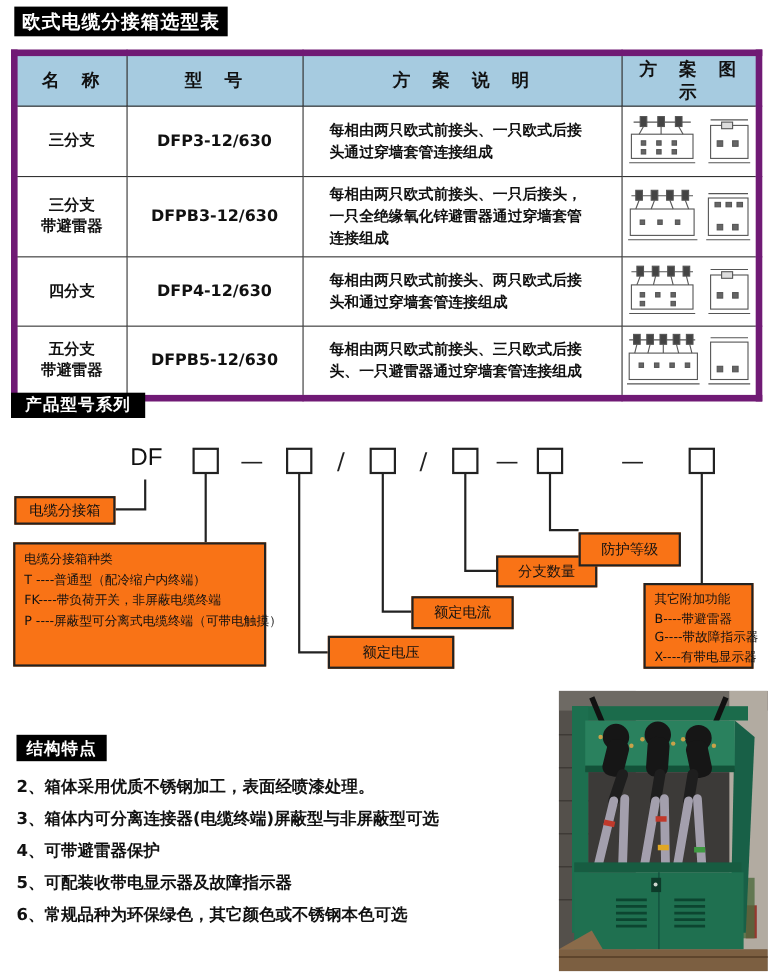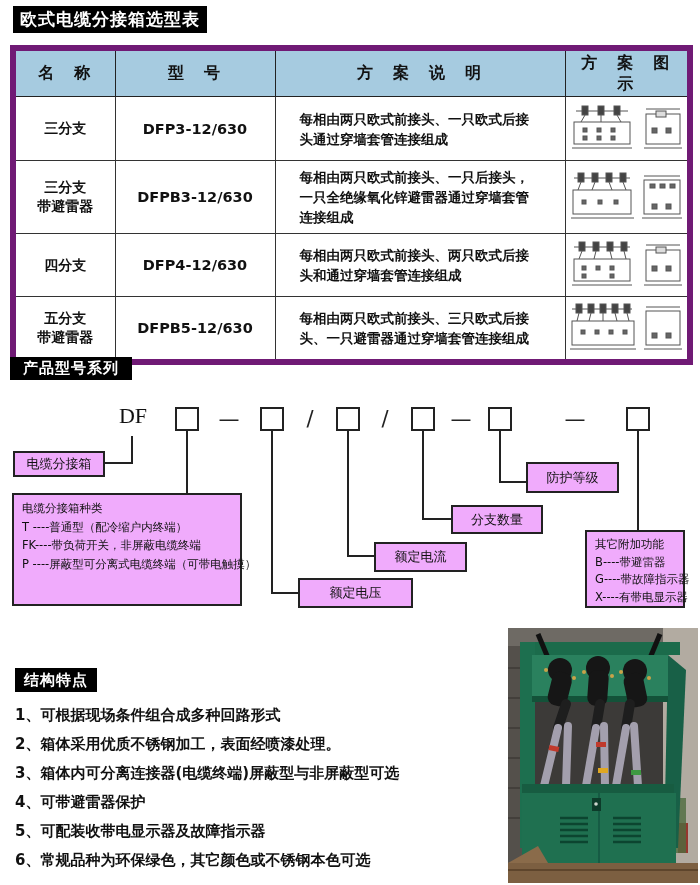--- a/index.html
+++ b/index.html
@@ -34,29 +34,29 @@
   td.c-model{width:160px;text-align:center;font-weight:bold;font-size:14.5px;}
   td.c-desc{width:290px;font-weight:bold;font-size:13.5px;line-height:20px;padding:6px 24px;white-space:pre-line;}
   td.c-diag{width:125px;text-align:center;padding:2px;}
   td.c-diag svg{display:inline-block;}
 
   
   #modelDiagram{position:absolute;left:0;top:390px;width:700px;height:248px;}
   #mdSvg{position:absolute;left:0;top:0;}
   .md-prefix{
     position:absolute;left:116px;top:13px;width:34px;height:26px;
-    font-family:Liberation Serif, serif;font-size:22px;
+    font-family:Liberation Sans, sans-serif;font-size:22px;
     text-align:center;line-height:26px;color:#111;
   }
   .md-sep{
     position:absolute;top:15px;width:30px;text-align:center;
     font-size:21px;color:#222;line-height:28px;
   }
   .md-box{
-    position:absolute;background:#f0abfc;border:2px solid #222;
+    position:absolute;background:#f97316;border:2px solid #222;
     box-sizing:border-box;color:#111;
   }
   .md-box.center{display:flex;align-items:center;justify-content:center;font-size:13px;}
   .md-box.multi{padding:4px 8px;font-size:11.5px;line-height:18.5px;white-space:nowrap;}
   .md-box.multi div{white-space:nowrap;}
 
   
   #features{position:absolute;left:15px;top:704px;width:490px;}
   .feature-item{font-size:15px;font-weight:bold;height:29px;line-height:22px;white-space:nowrap;}
 
@@ -260,34 +260,33 @@
   <div class="md-box multi" style="left:12px;top:103px;width:230px;height:113px">
     <div>电缆分接箱种类</div>
     <div>T ----普通型（配冷缩户内终端）</div>
     <div>FK----带负荷开关，非屏蔽电缆终端</div>
     <div>P ----屏蔽型可分离式电缆终端（可带电触摸）</div>
   </div>
 
   <div class="md-box center" style="left:298px;top:188px;width:115px;height:30px">额定电压</div>
   <div class="md-box center" style="left:374px;top:152px;width:93px;height:30px">额定电流</div>
   <div class="md-box center" style="left:451px;top:115px;width:92px;height:29px">分支数量</div>
-  <div class="md-box center" style="left:526px;top:72px;width:93px;height:31px">防护等级</div>
+  <div class="md-box center" style="left:526px;top:94px;width:93px;height:31px">防护等级</div>
 
   <div class="md-box multi" style="left:585px;top:140px;width:100px;height:78px;line-height:17.5px">
     <div>其它附加功能</div>
     <div>B----带避雷器</div>
     <div>G----带故障指示器</div>
     <div>X----有带电显示器</div>
   </div>
 </div>
 
 <div class="sec-title" id="title3">结构特点</div>
 
 <div id="features">
-  <div class="feature-item">1、可根据现场条件组合成多种回路形式</div>
   <div class="feature-item">2、箱体采用优质不锈钢加工，表面经喷漆处理。</div>
   <div class="feature-item">3、箱体内可分离连接器(电缆终端)屏蔽型与非屏蔽型可选</div>
   <div class="feature-item">4、可带避雷器保护</div>
   <div class="feature-item">5、可配装收带电显示器及故障指示器</div>
   <div class="feature-item">6、常规品种为环保绿色，其它颜色或不锈钢本色可选</div>
 </div>
 
 <div id="photo">
   <svg width="190" height="255" viewBox="0 0 190 255">
 

